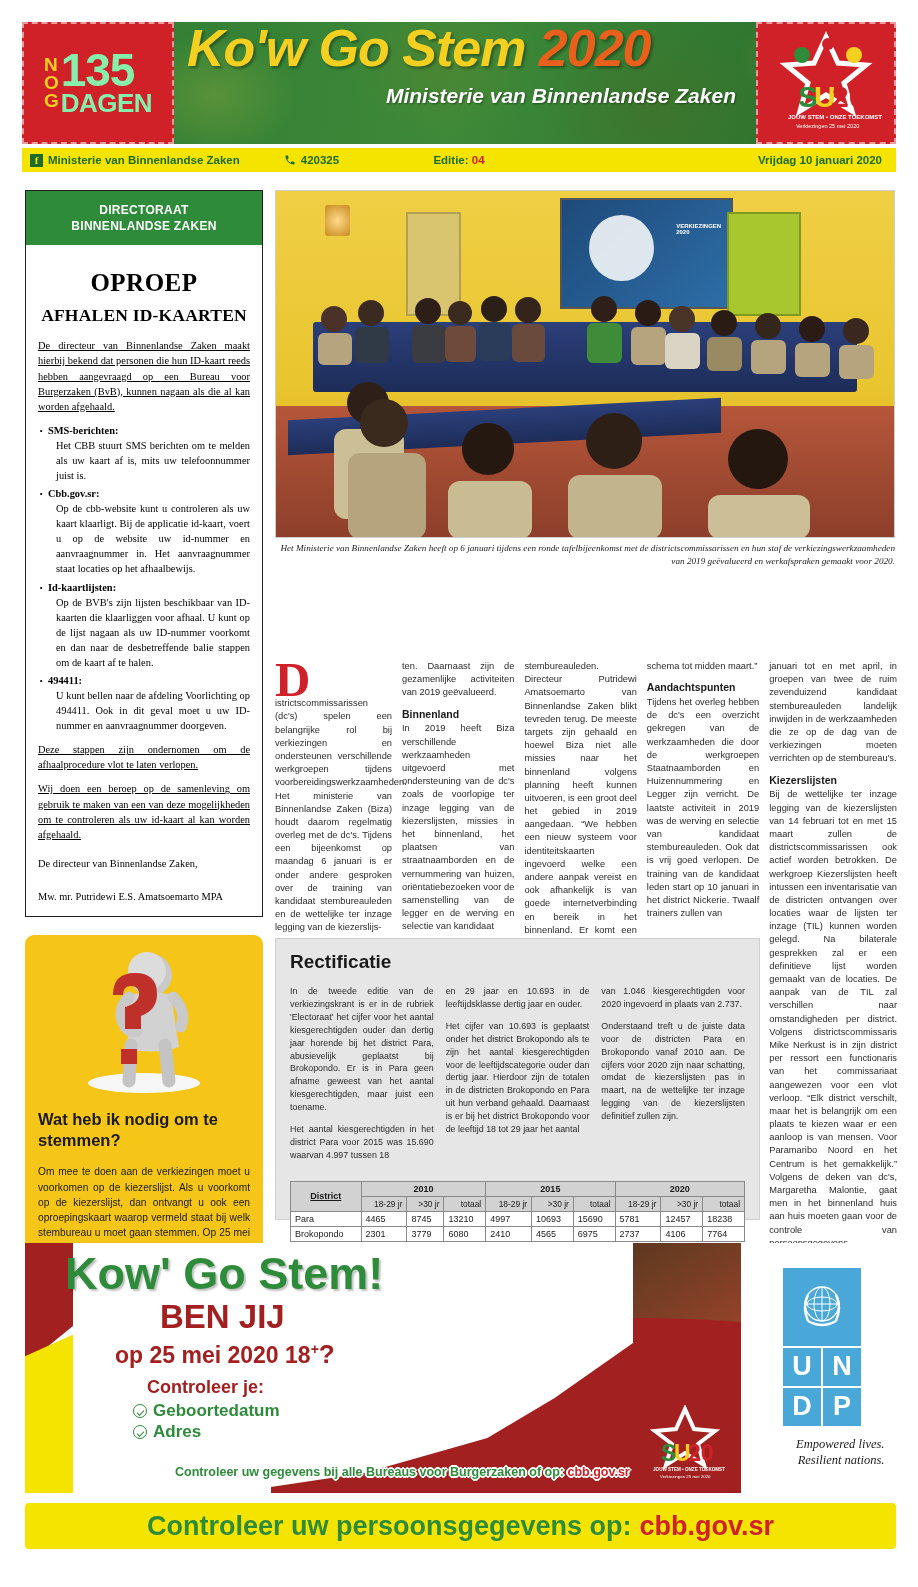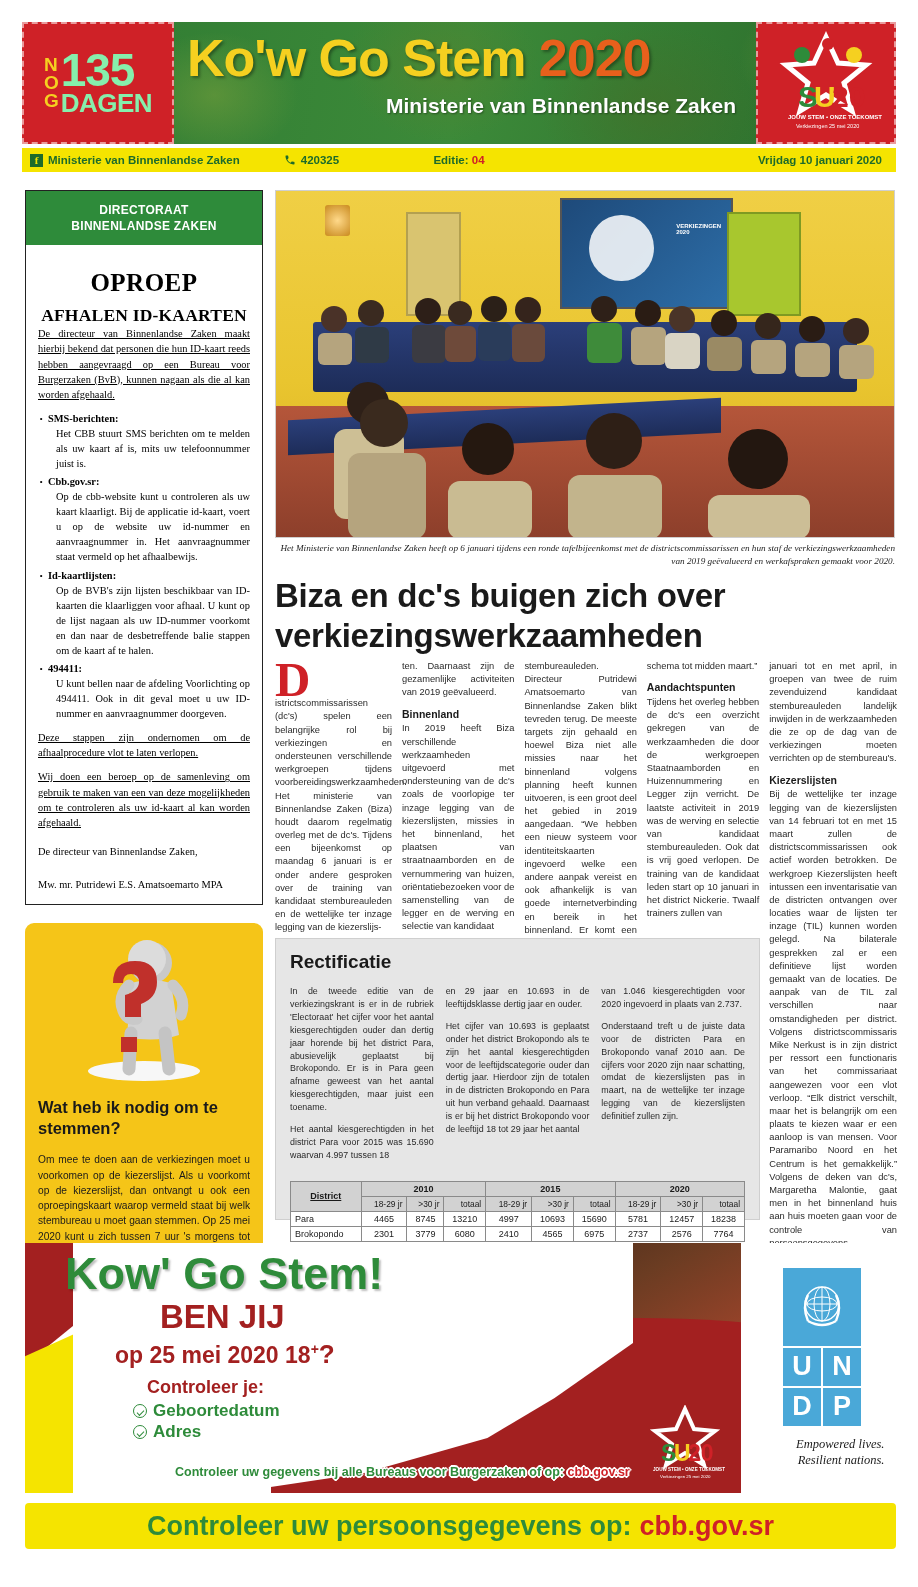--- a/index.html
+++ b/index.html
@@ -34,21 +34,21 @@
   }
   .nog-inner { display:flex; align-items:center; gap:2px; }
   .nog-vert {
     display:flex; flex-direction:column; color:#f5d020; font-weight:bold;
     font-size:19px; line-height:.95; letter-spacing:0;
   }
   .nog-right { display:flex; flex-direction:column; color:#86efac; }
   .nog-num { font-size:46px; font-weight:bold; line-height:.9; letter-spacing:-1px; }
   .nog-dagen { font-size:26px; font-weight:bold; line-height:.95; letter-spacing:-.5px; }
 
-  .mast-titles { position:absolute; left:165px; top:10px; width:555px; }
+  .mast-titles { position:absolute; left:165px; top:0; width:555px;font-style:italic; }
   .mast-title { font-size:52px; font-weight:bold; line-height:1; letter-spacing:-1px;
     text-shadow: 2px 2px 3px rgba(0,0,0,.35); }
   .mast-title .y { color:#f5d020; }
   .mast-title .o { color:#e8601c; }
   .mast-sub { color:#fff; font-size:21px; font-weight:bold; text-align:right;
     margin-top:10px; padding-right:6px; text-shadow:1px 1px 2px rgba(0,0,0,.4); }
 
   .su20-box {
     position:absolute; right:0; top:0; width:140px; height:122px;
     background:#cf2127; border:2px dashed rgba(255,255,255,.55);
@@ -73,21 +73,21 @@
 
   
   .left-col { position:absolute; left:25px; top:190px; width:238px; }
 
   .dir-box { border:1px solid #222; background:#fff; padding:0 0 8px 0; }
   .dir-head { background:#2e8b3a; color:#fff; text-align:center;
     font-size:12px; font-weight:bold; padding:11px 4px; line-height:1.35;
     letter-spacing:.3px; }
   .dir-body { padding:10px 12px 4px; font-family:"Liberation Serif", serif; }
   .oproep { text-align:center; font-size:25px; font-weight:bold; margin:14px 0 8px; letter-spacing:.5px;}
-  .afhalen { text-align:center; font-size:17.5px; font-weight:bold; letter-spacing:.2px;}
+  .afhalen { text-align:center; font-size:17.5px; font-weight:bold; margin-bottom:12px; letter-spacing:.2px;}
   .dir-p { font-size:10.4px; line-height:1.45; text-align:justify; margin-bottom:9px;text-decoration:underline; }
   .dir-list { list-style:none; margin:0 0 9px 0; }
   .dir-list li { font-size:10.4px; line-height:1.45; margin-bottom:3px; position:relative; padding-left:10px; }
   .dir-list li::before { content:"·"; position:absolute; left:1px; top:-1px; font-weight:bold; font-size:13px;}
   .dir-list b { font-weight:bold; }
   .dir-list .sub { display:block; padding-left:8px; text-align:justify; }
   .dir-sign { font-size:10.4px; line-height:1.45; margin-top:14px; }
   .dir-name { font-size:10.4px; line-height:1.45; margin-top:18px; }
 
   
@@ -153,21 +153,21 @@
   .rect-cols { display:flex; gap:12px; }
   .rect-col { width:145px; font-size:8.9px; line-height:1.45; color:#2a2a2a; text-align:justify; }
   .rect-col p { margin-bottom:9px; }
 
   table.data { border-collapse:collapse; width:100%; margin-top:10px;
     font-size:9px; color:#1a1a1a; background:#fff; }
   table.data th, table.data td { border:1px solid #8a8a8a; padding:2px 4px; }
   table.data thead th { background:#d2d2d2; text-align:center; font-weight:bold; }
   table.data thead tr.sub th { font-weight:normal; text-align:right; font-size:8.4px; }
   table.data td.dist { text-align:left; background:#fff; }
-  table.data td { text-align:center; }
+  table.data td { text-align:left; }
   .dist-head { background:#d2d2d2; font-weight:bold; text-decoration:underline;
     text-align:left; vertical-align:middle; }
 
   
   .ad {
     position:absolute; left:25px; top:1243px; width:716px; height:250px;
     background:#fff; overflow:hidden;
   }
   .ad-red-tl { position:absolute; left:0; top:0; width:150px; height:122px;
     background:#a32020; clip-path:polygon(0 0,100% 0,0 100%); }
@@ -304,21 +304,21 @@
         <div class="afhalen">AFHALEN ID-KAARTEN</div>
         <p class="dir-p">De directeur van Binnenlandse Zaken maakt hierbij bekend dat personen die hun ID-kaart reeds hebben aangevraagd op een Bureau voor Burgerzaken (BvB), kunnen nagaan als die al kan worden afgehaald.</p>
 
         <ul class="dir-list">
           <li>
             <b>SMS-berichten:</b>
             <span class="sub">Het CBB stuurt SMS berichten om te melden als uw kaart af is, mits uw telefoonnummer juist is.</span>
           </li>
           <li>
             <b>Cbb.gov.sr:</b>
-            <span class="sub">Op de cbb-website kunt u controleren als uw kaart klaarligt. Bij de applicatie id-kaart, voert u op de website uw id-nummer en aanvraagnummer in. Het aanvraagnummer staat vermeld op het afhaalbewijs.</span>
+            <span class="sub">Op de cbb-website kunt u controleren als uw kaart klaarligt. Bij de applicatie id-kaart, voert u op de website uw id-nummer en aanvraagnummer in. Het aanvraagnummer staat locaties op het afhaalbewijs.</span>
           </li>
           <li>
             <b>Id-kaartlijsten:</b>
             <span class="sub">Op de BVB's zijn lijsten beschikbaar van ID-kaarten die klaarliggen voor afhaal. U kunt op de lijst nagaan als uw ID-nummer voorkomt en dan naar de desbetreffende balie stappen om de kaart af te halen.</span>
           </li>
           <li>
             <b>494411:</b>
             <span class="sub">U kunt bellen naar de afdeling Voorlichting op 494411. Ook in dit geval moet u uw ID-nummer en aanvraagnummer doorgeven.</span>
           </li>
         </ul>
@@ -400,21 +400,20 @@
         <circle cx="338" cy="250" r="28" fill="#2e1f16"></circle>
           <rect x="292" y="284" width="94" height="64" rx="12" fill="#c2b48c"></rect>
         <circle cx="482" cy="268" r="30" fill="#231710"></circle>
           <rect x="432" y="304" width="102" height="44" rx="12" fill="#ccbe96"></rect>
       </g>
     </svg>
   </div>
 
   <div class="caption">Het Ministerie van Binnenlandse Zaken heeft op 6 januari tijdens een ronde tafelbijeenkomst met de districtscommissarissen en hun staf de verkiezingswerkzaamheden van 2019 geëvalueerd en werkafspraken gemaakt voor 2020.</div>
 
-  <h1 class="headline">Biza en dc's buigen zich over verkiezingswerkzaamheden</h1>
 
   <div class="article">
     <div class="art-cols">
       <div class="art-col">
         <p><span class="dropcap">D</span><span>istrictscommissarissen (dc's) spelen een belangrijke rol bij verkiezingen en ondersteunen verschillende werkgroepen tijdens voorbereidingswerkzaamheden. Het ministerie van Binnenlandse Zaken (Biza) houdt daarom regelmatig overleg met de dc's. Tijdens een bijeenkomst op maandag 6 januari is er onder andere gesproken over de training van kandidaat stembureauleden en de wettelijke ter inzage legging van de kiezerslijs-</span></p>
       </div>
       <div class="art-col">
         <p>ten. Daarnaast zijn de gezamenlijke activiteiten van 2019 geëvalueerd.</p>
         <h4>Binnenland</h4>
         <p>In 2019 heeft Biza verschillende werkzaamheden uitgevoerd met ondersteuning van de dc's zoals de voorlopige ter inzage legging van de kiezerslijsten, missies in het binnenland, het plaatsen van straatnaamborden en de vernummering van huizen, oriëntatiebezoeken voor de samenstelling van de legger en de werving en selectie van kandidaat</p>
@@ -487,21 +486,21 @@
         </tr>
         <tr>
           <td class="dist">Brokopondo</td>
           <td>2301</td>
           <td>3779</td>
           <td>6080</td>
           <td>2410</td>
           <td>4565</td>
           <td>6975</td>
           <td>2737</td>
-          <td>2576</td>
+          <td>4106</td>
           <td>7764</td>
         </tr>
       </tbody>
     </table>
   </div>
 
   <div class="ad">
     <div class="ad-photo"></div>
     <div class="ad-red-tl"></div>
     <div class="ad-red-br"></div>

